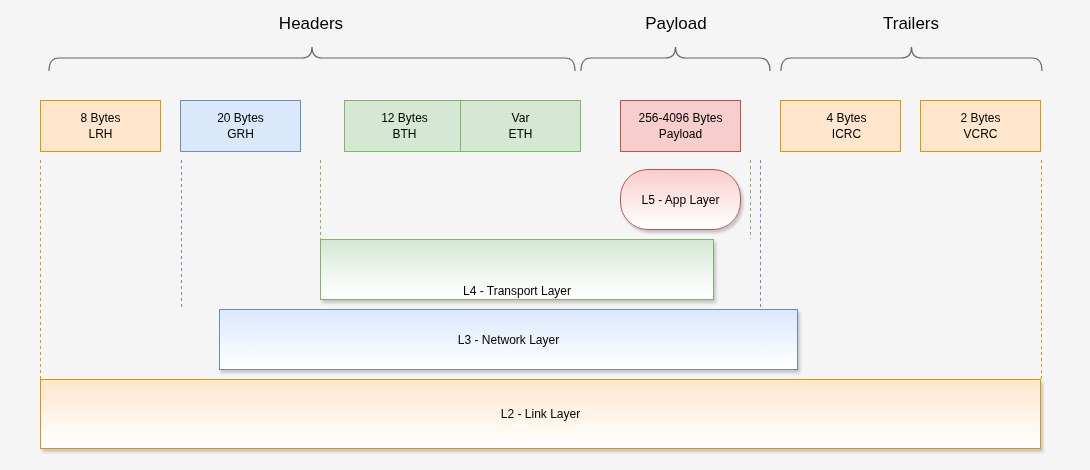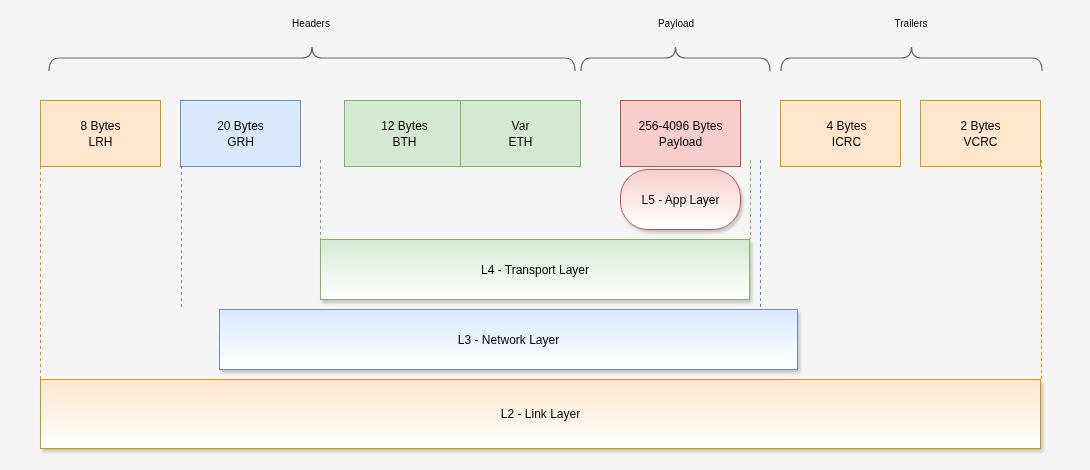--- a/index.html
+++ b/index.html
@@ -5,24 +5,24 @@
   html,body { margin:0; padding:0; background:#f5f5f5; }
   .canvas {
     position:relative; width:1090px; height:470px;
     background:#f5f5f5; overflow:hidden;
     font-family:"Liberation Sans", sans-serif;
     color:#000;
   }
   .overlay { position:absolute; left:0; top:0; width:1090px; height:470px; }
   .group-label {
     position:absolute; top:16px; transform:translateX(-50%);
-    font-size:10px; line-height:16px; white-space:nowrap; color:#000;
+    font-size:17px; line-height:16px; white-space:nowrap; color:#000;
   }
   .pbox {
-    position:absolute; top:100px; width:121px; height:67px;
+    position:absolute; top:100px; width:121px; height:52px;
     box-sizing:border-box; border:1px solid #000;
     display:flex; flex-direction:column; align-items:center; justify-content:center;
     font-size:12px; line-height:16px; text-align:center;
   }
   .pbox.orange { background:#ffe6cc; border-color:#d79b00; }
   .pbox.blue   { background:#dae8fc; border-color:#6c8ebf; }
   .pbox.green  { background:#d5e8d4; border-color:#82b366; }
   .pbox.red    { background:#f8cecc; border-color:#b85450; }
   .layer {
     position:absolute; box-sizing:border-box; border:1px solid #000;
@@ -82,21 +82,21 @@
     <span>ICRC</span>
   </div>
   <div class="pbox orange" style="left:920px;">
     <span>2 Bytes</span>
     <span>VCRC</span>
   </div>
 
   <div class="layer red" style="left:620px; top:169px; width:121px;  height:61px;border-radius:28px;">
     <span>L5 - App Layer</span>
   </div>
-  <div class="layer green" style="left:320px; top:239px; width:430px;  height:61px;">
+  <div class="layer green" style="left:320px; top:239px; width:394px;  height:61px;align-items:flex-end;">
     <span>L4 - Transport Layer</span>
   </div>
   <div class="layer blue" style="left:181px; top:309px; width:579px;  height:61px;">
     <span>L3 - Network Layer</span>
   </div>
   <div class="layer orange" style="left:40px;  top:379px; width:1001px; height:70px;">
     <span>L2 - Link Layer</span>
   </div>
 
 </div>

